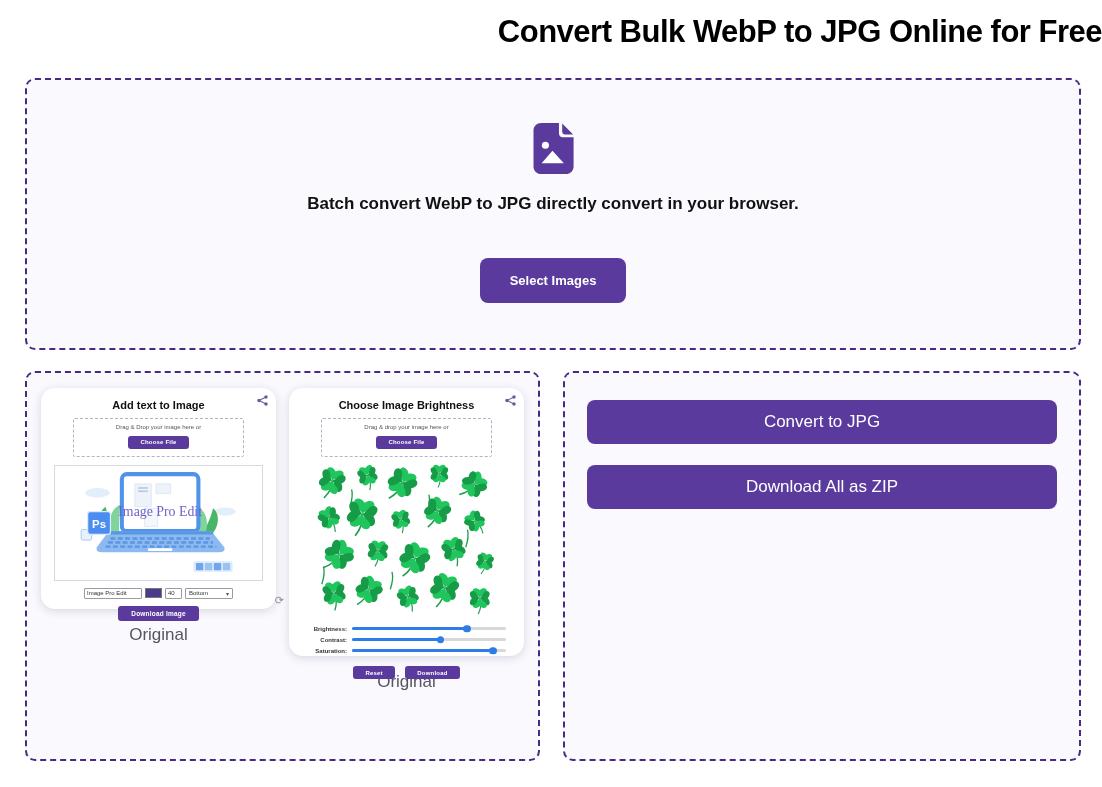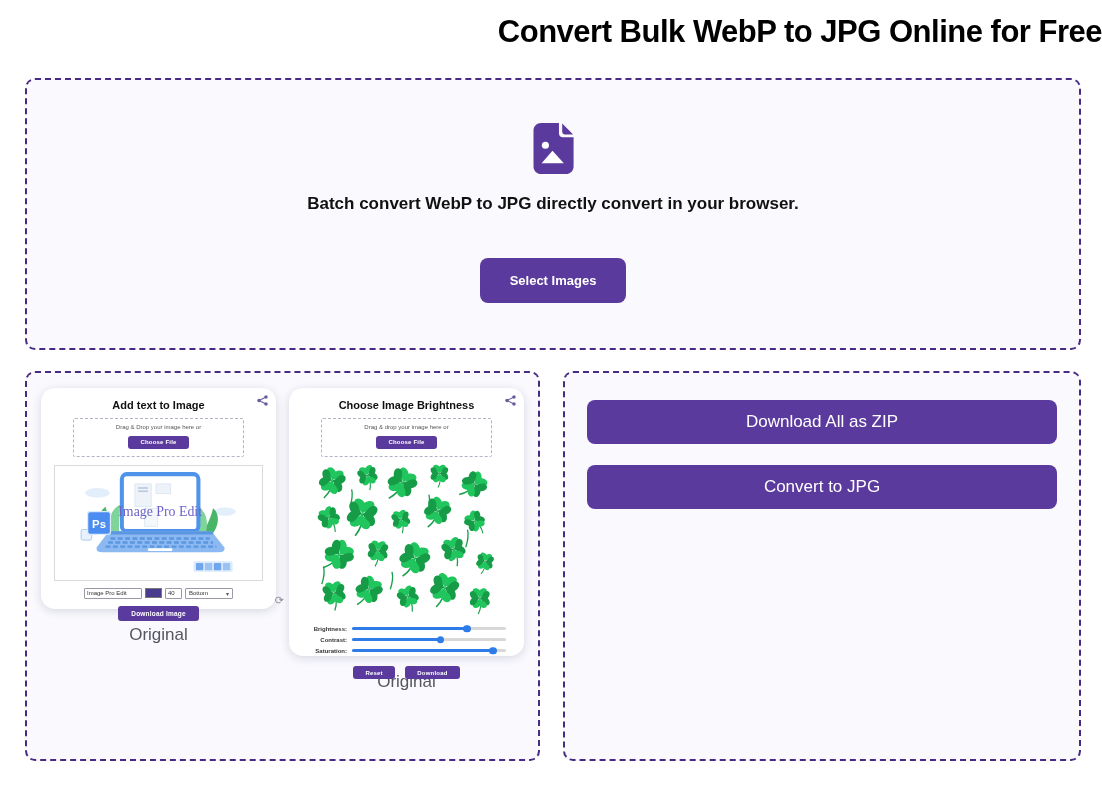--- a/index.html
+++ b/index.html
@@ -248,18 +248,18 @@
             <span class="mc-minibtn">Reset</span>
             <span class="mc-minibtn">Download</span>
           </div>
         </div>
         <div class="orig-label">Original</div>
       </div>
 
     </section>
 
     <section class="panel actions-panel">
+      <button class="btn-primary btn-action">Convert to JPG</button>
       <button class="btn-primary btn-action">Download All as ZIP</button>
-      <button class="btn-primary btn-action">Convert to JPG</button>
     </section>
 
   </div>
 </div>
 
 </body></html>

